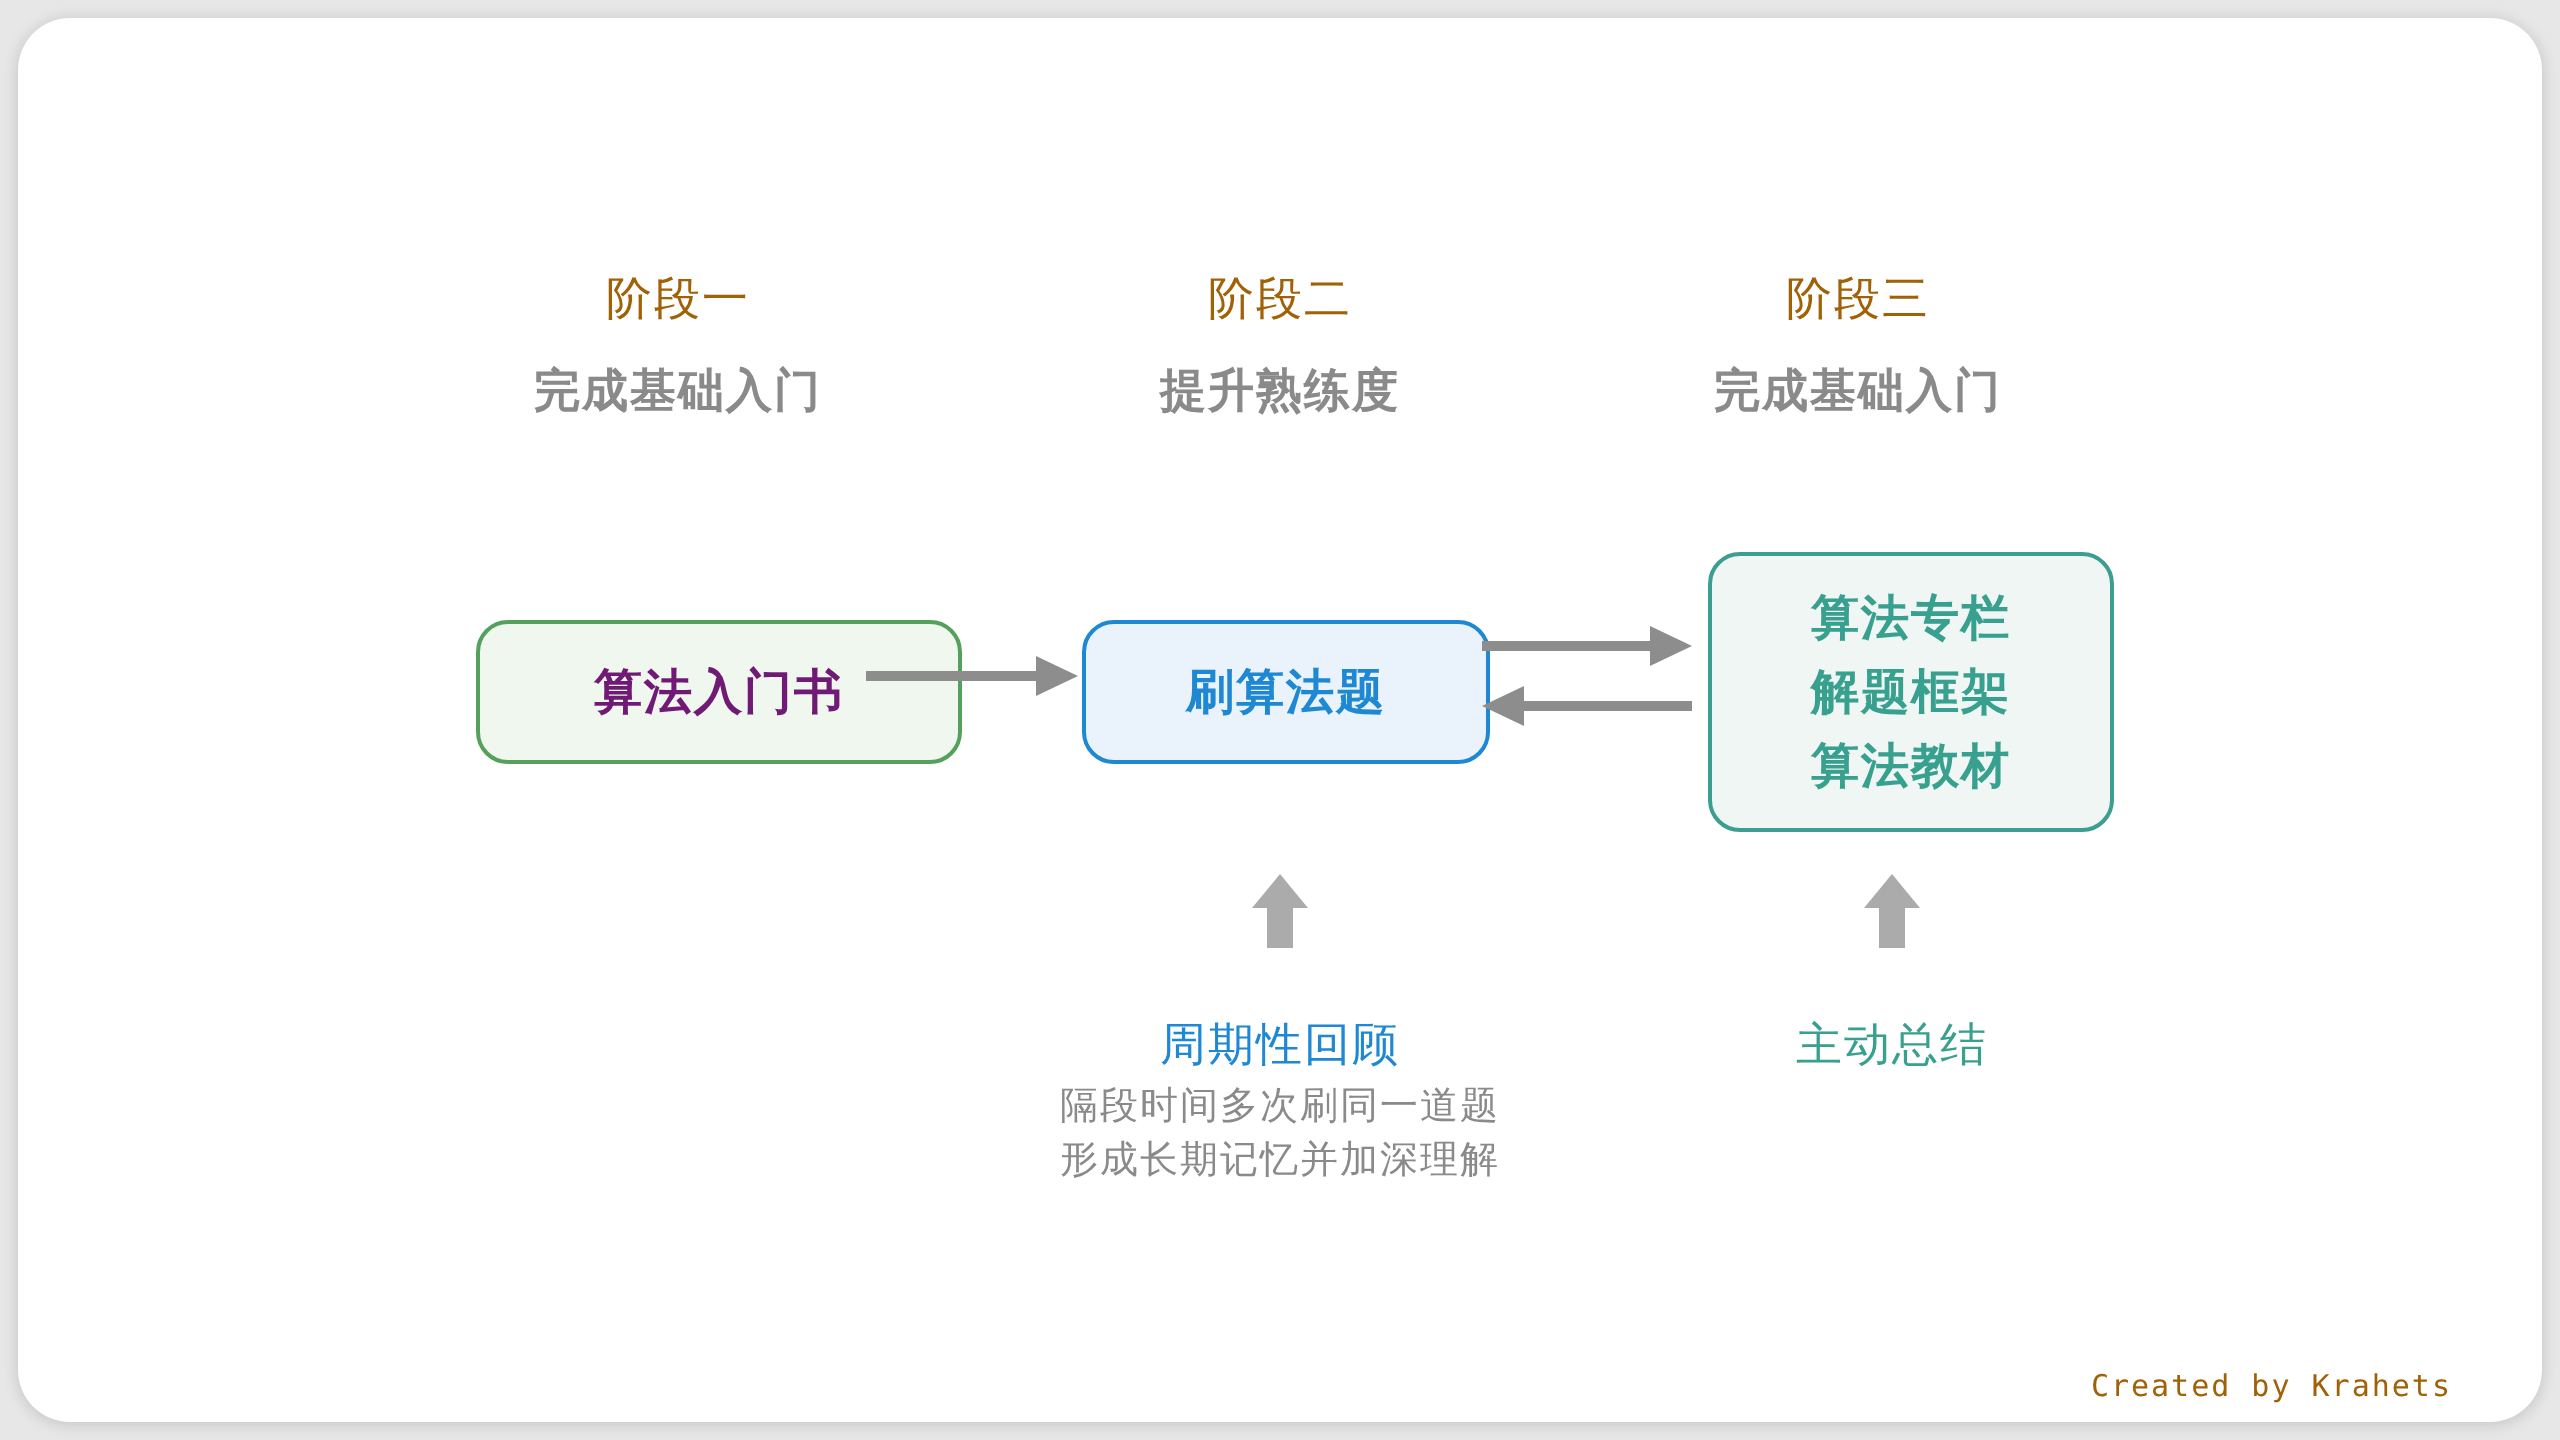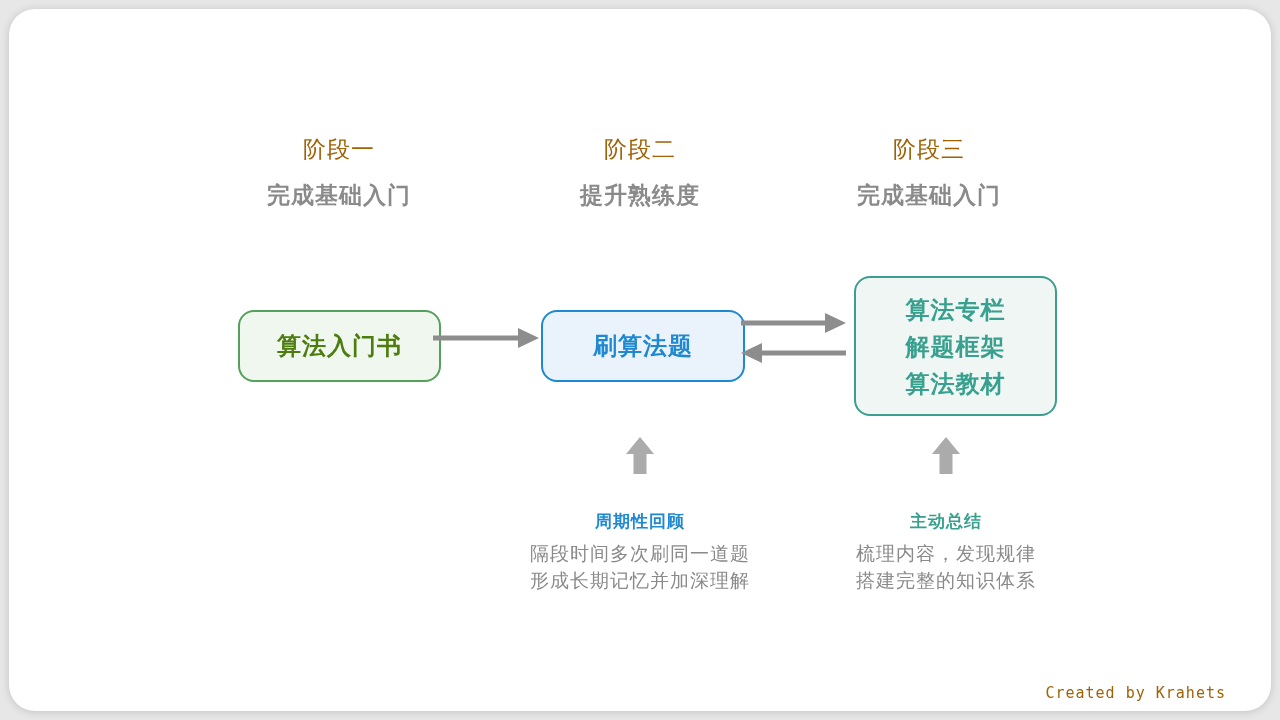--- a/index.html
+++ b/index.html
@@ -52,24 +52,24 @@
     display: flex;
     flex-direction: column;
     align-items: center;
     justify-content: center;
     font-weight: bold;
     font-size: 24px;
     letter-spacing: 1px;
     text-align: right;
   }
   .node-green {
-    left: 229px; top: 301px; width: 203px; height: 72px;
+    left: 229px; top: 301px; width: 243px; height: 72px;
     border: 2.5px solid #55a15c;
     background: #f0f7ef;
-    color: #4d7c0f;
+    color: #701a75;
   }
   .node-blue {
     left: 532px; top: 301px; width: 204px; height: 72px;
     border: 2.5px solid #1e88d2;
     background: #eaf3fb;
     color: #1e88d2;
   }
   .node-teal {
     left: 845px; top: 267px; width: 203px; height: 140px;
     border: 2.5px solid #3c9e90;
@@ -86,23 +86,23 @@
   .up-arrow {
     position: absolute;
     display: block;
   }
   .annotation {
     position: absolute;
     width: 320px;
     text-align: center;
   }
   .annotation-title {
-    font-size: 17px;
+    font-size: 23px;
     line-height: 24px;
-    font-weight: bold;
+    font-weight: normal;
     letter-spacing: 1px;
   }
   .annotation-title.blue { color: #1e88d2; }
   .annotation-title.teal { color: #38a08e; }
   .annotation-desc {
     margin-top: 6px;
     font-size: 19px;
     line-height: 27px;
     color: #8a8a8a;
     letter-spacing: 1px;
@@ -172,22 +172,18 @@
 
     <div class="annotation" style="left:471px; top:501px;">
       <div class="annotation-title blue">周期性回顾</div>
       <div class="annotation-desc">
         <div>隔段时间多次刷同一道题</div>
         <div>形成长期记忆并加深理解</div>
       </div>
     </div>
     <div class="annotation" style="left:777px; top:501px;">
       <div class="annotation-title teal">主动总结</div>
-      <div class="annotation-desc">
-        <div>梳理内容，发现规律</div>
-        <div>搭建完整的知识体系</div>
-      </div>
     </div>
 
     <div class="credit">Created by Krahets</div>
 
   </div>
 </div>
 
 </body></html>

